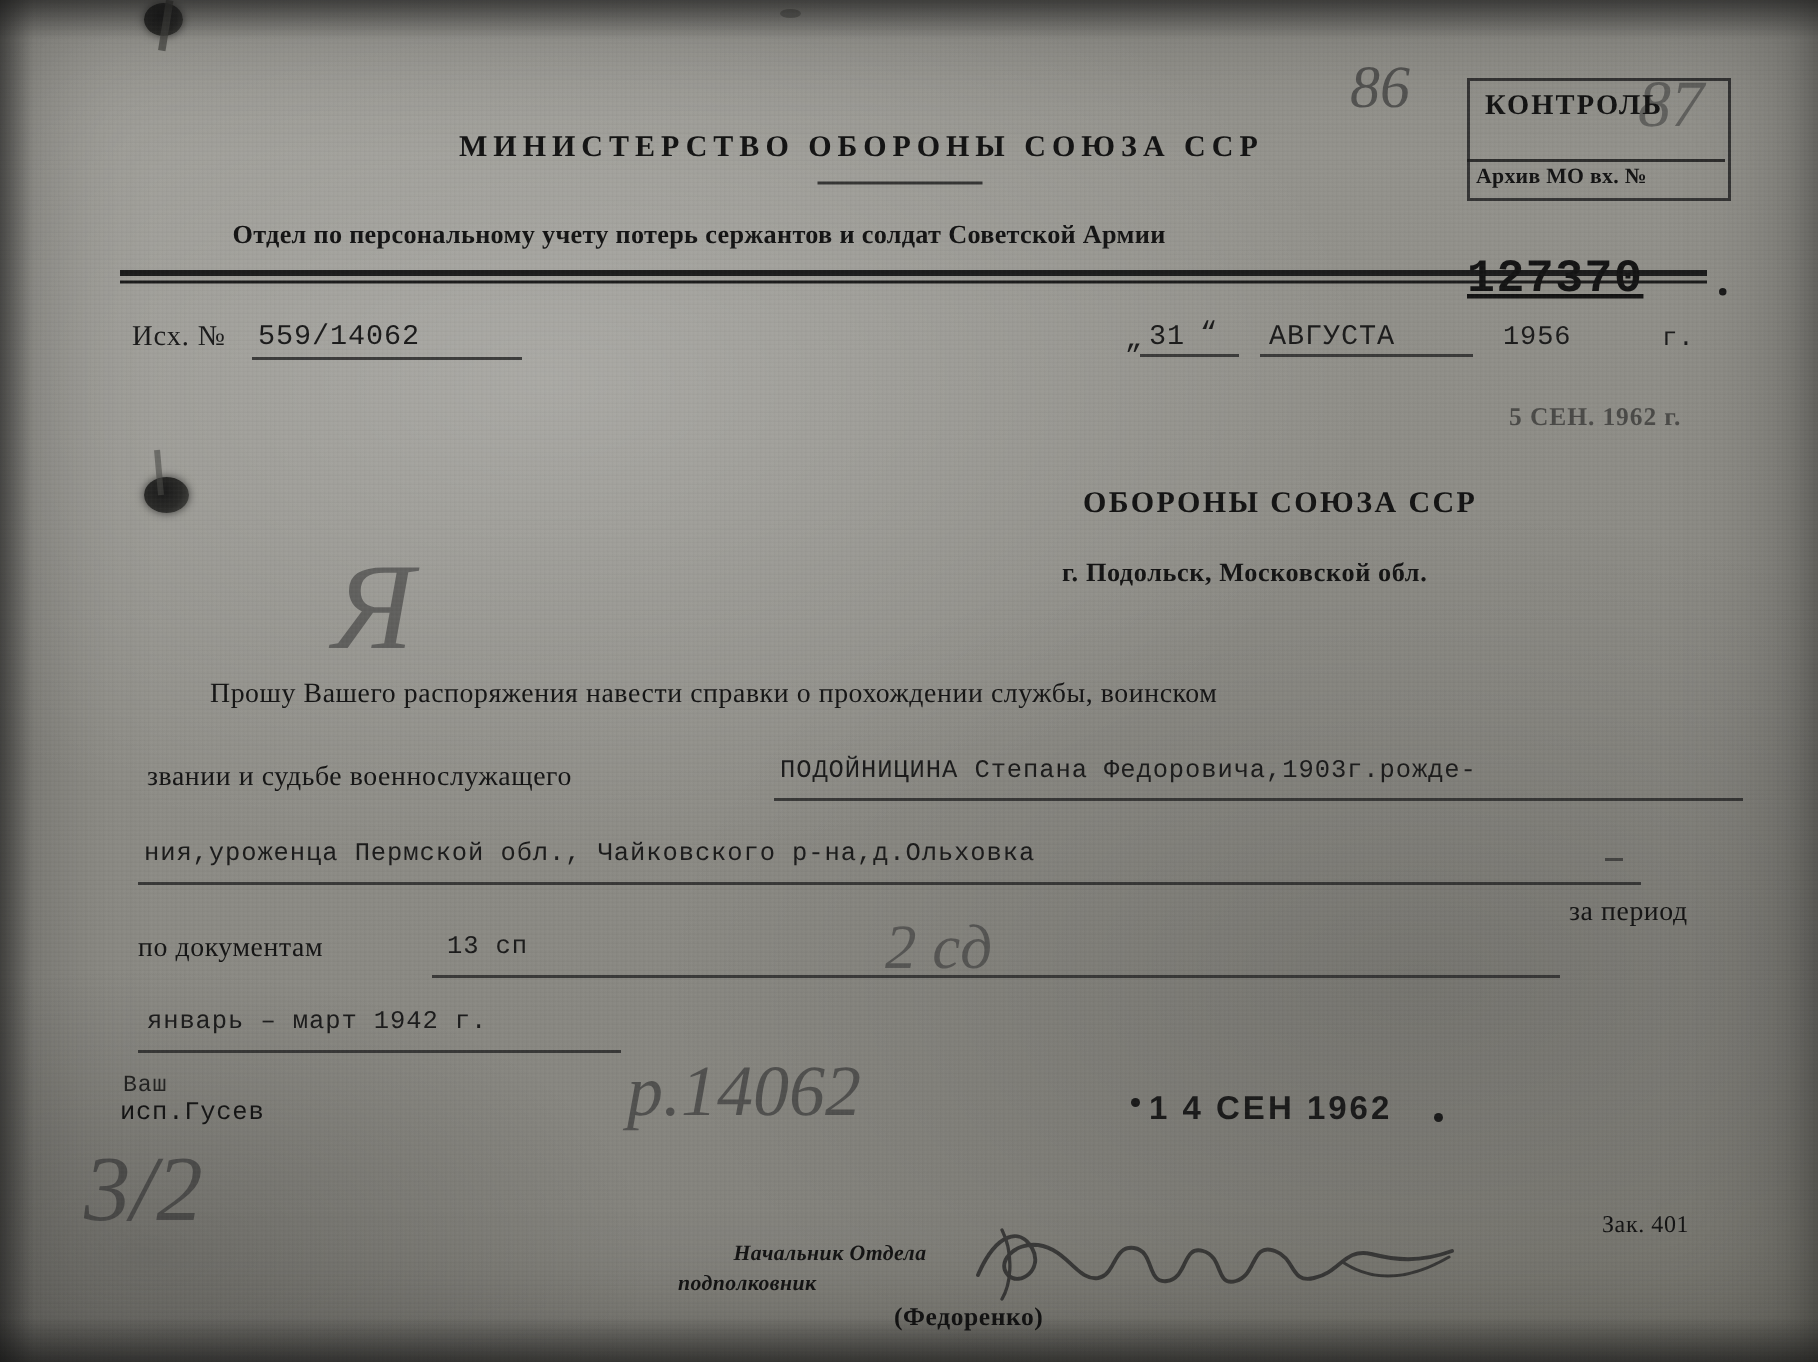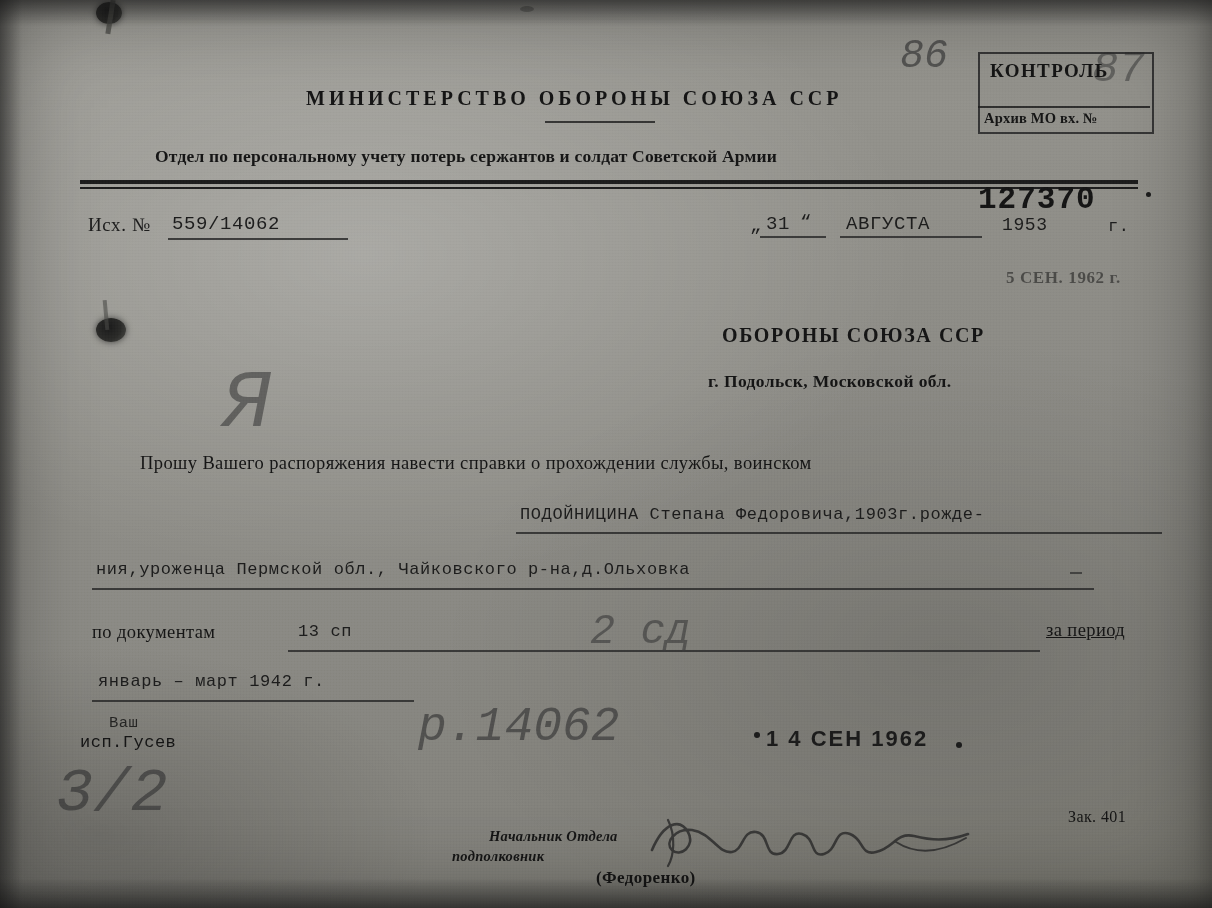--- a/index.html
+++ b/index.html
@@ -133,21 +133,21 @@
     border: 2px solid #2b2b2b;
     opacity: 0.9;
   }
   .stamp-text {
     font-family: "Liberation Serif", serif;
     font-weight: bold;
     white-space: nowrap;
   }
   .hand {
     position: absolute;
-    font-family: Liberation Mono, monospace;
+    font-family: Liberation Serif, serif;
     color: #3a3a3a;
     opacity: 0.78;
     white-space: nowrap;
   }
   .date-stamp {
     font-family: "Liberation Sans", sans-serif;
     font-weight: bold;
     font-size: 22px;
     letter-spacing: 2px;
     white-space: nowrap;
@@ -200,53 +200,54 @@
   <div class="ul" style="left:168px; top:238px; width:180px;"></div>
 
   <div class="abs typed" style="left:750px; top:215px; font-size:19px;">„</div>
   <div class="abs typed" style="left:766px; top:213px; font-size:19px;text-align:right;">31</div>
   <div class="abs typed" style="left:800px; top:211px; font-size:19px;">“</div>
   <div class="ul" style="left:760px; top:236px; width:66px;"></div>
 
   <div class="abs typed" style="left:846px; top:213px; font-size:19px;">АВГУСТА</div>
   <div class="ul" style="left:840px; top:236px; width:142px;"></div>
 
-  <div class="abs typed" style="left:1002px; top:215px; font-size:18px;">1953</div>
+  <div class="abs typed" style="left:1002px; top:215px; font-size:18px;">1956</div>
   <div class="abs typed" style="left:1108px; top:217px; font-size:17px;">г.</div>
 
-  <div class="abs big-number" style="left:978px; top:182px;">127370</div>
+  <div class="abs big-number" style="left:978px; top:169px;text-decoration:underline;">127370</div>
   <div class="abs" style="left:1146px; top:192px; width:5px; height:5px; background:#1a1a1a; border-radius:50%;"></div>
 
   <div class="abs stamp-text faint" style="left:1006px; top:268px; font-size:17px; letter-spacing:0.6px;">5 СЕН. 1962 г.</div>
 
   <div class="abs addressee" style="left:722px; top:324px;">ОБОРОНЫ СОЮЗА ССР</div>
   <div class="abs city" style="left:708px; top:371px;">г. Подольск, Московской обл.</div>
 
   <div class="hand" style="left:222px; top:358px; font-size:82px; font-style:italic; opacity:0.6;">Я</div>
 
   <div class="abs body-line" style="left:140px; top:453px;">Прошу Вашего распоряжения навести справки о прохождении  службы,  воинском</div>
 
+  <div class="abs body-line" style="left:98px; top:508px;">звании и судьбе военнослужащего</div>
   <div class="abs typed" style="left:520px; top:505px;">ПОДОЙНИЦИНА Степана Федоровича,1903г.рожде-</div>
   <div class="ul" style="left:516px; top:532px; width:646px;"></div>
 
   <div class="abs typed" style="left:96px; top:560px;">ния,уроженца Пермской обл., Чайковского р-на,д.Ольховка</div>
   <div class="ul" style="left:92px; top:588px; width:1002px;"></div>
   <div class="abs" style="left:1070px; top:572px; width:12px; height:2px; background:#2a2a2a; opacity:0.7;"></div>
 
   <div class="abs body-line" style="left:92px; top:622px;">по документам</div>
   <div class="abs typed" style="left:298px; top:622px;">13 сп</div>
   <div class="ul" style="left:288px; top:650px; width:752px;"></div>
-  <div class="abs body-line" style="left:1046px; top:620px;text-decoration:underline;">за период</div>
+  <div class="abs body-line" style="left:1046px; top:598px;">за период</div>
 
   <div class="hand" style="left:590px; top:608px; font-size:42px; font-style:italic; opacity:0.62;">2 сд</div>
 
   <div class="abs typed" style="left:98px; top:672px;">январь – март 1942 г.</div>
   <div class="ul" style="left:92px; top:700px; width:322px;"></div>
 
-  <div class="abs typed-sm" style="left:82px; top:714px; opacity:0.85;margin-left:27px;">Ваш</div>
+  <div class="abs typed-sm" style="left:82px; top:714px; opacity:0.85;">Ваш</div>
   <div class="abs typed-sm" style="left:80px; top:733px; font-size:17px;">исп.Гусев</div>
 
   <div class="hand" style="left:418px; top:700px; font-size:48px; font-style:italic; opacity:0.7;">р.14062</div>
 
   <div class="abs date-stamp" style="left:766px; top:726px;">1 4 СЕН 1962</div>
   <div class="abs" style="left:754px; top:732px; width:6px; height:6px; background:#1a1a1a; border-radius:50%;"></div>
   <div class="abs" style="left:956px; top:742px; width:6px; height:6px; background:#1a1a1a; border-radius:50%;"></div>
 
   <div class="hand" style="left:56px; top:758px; font-size:62px; font-style:italic; opacity:0.72;">3/2</div>
 

